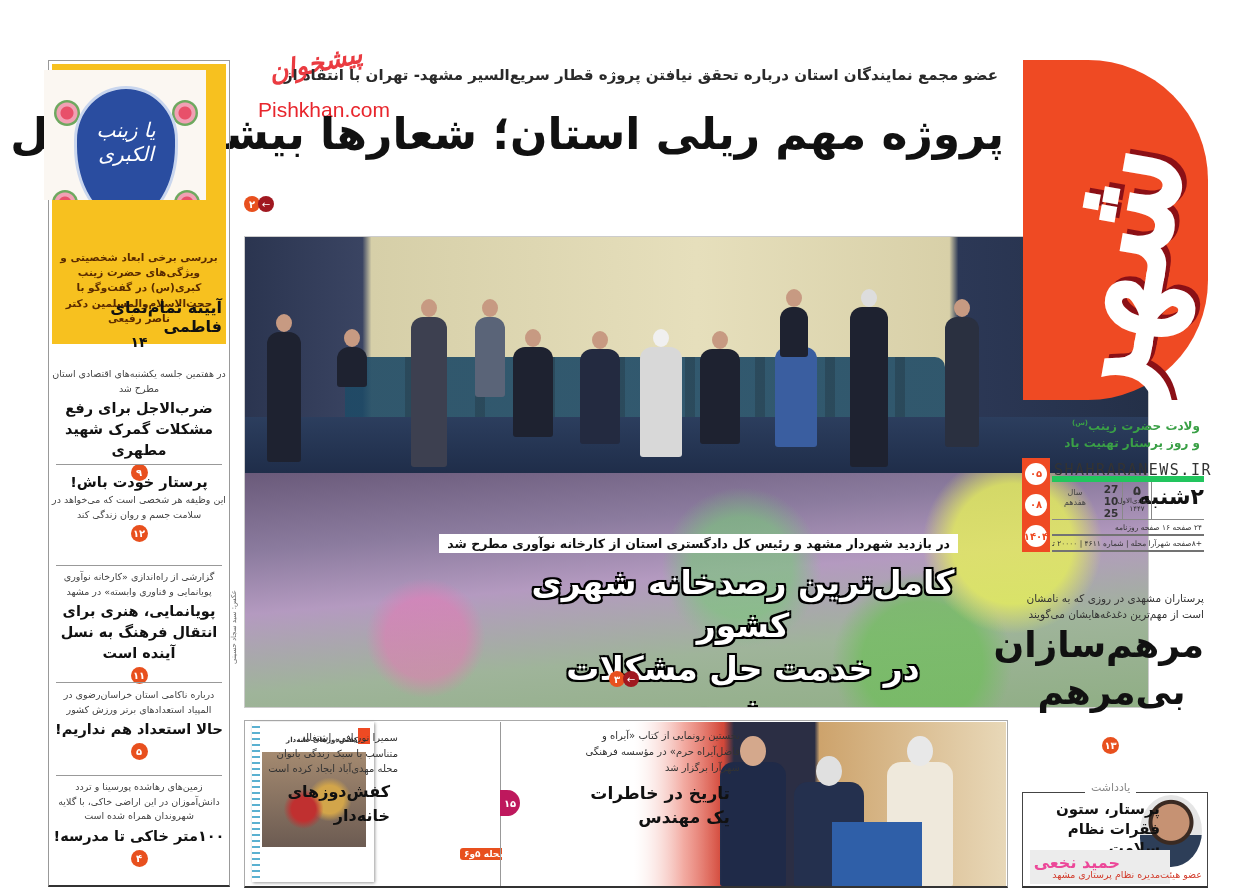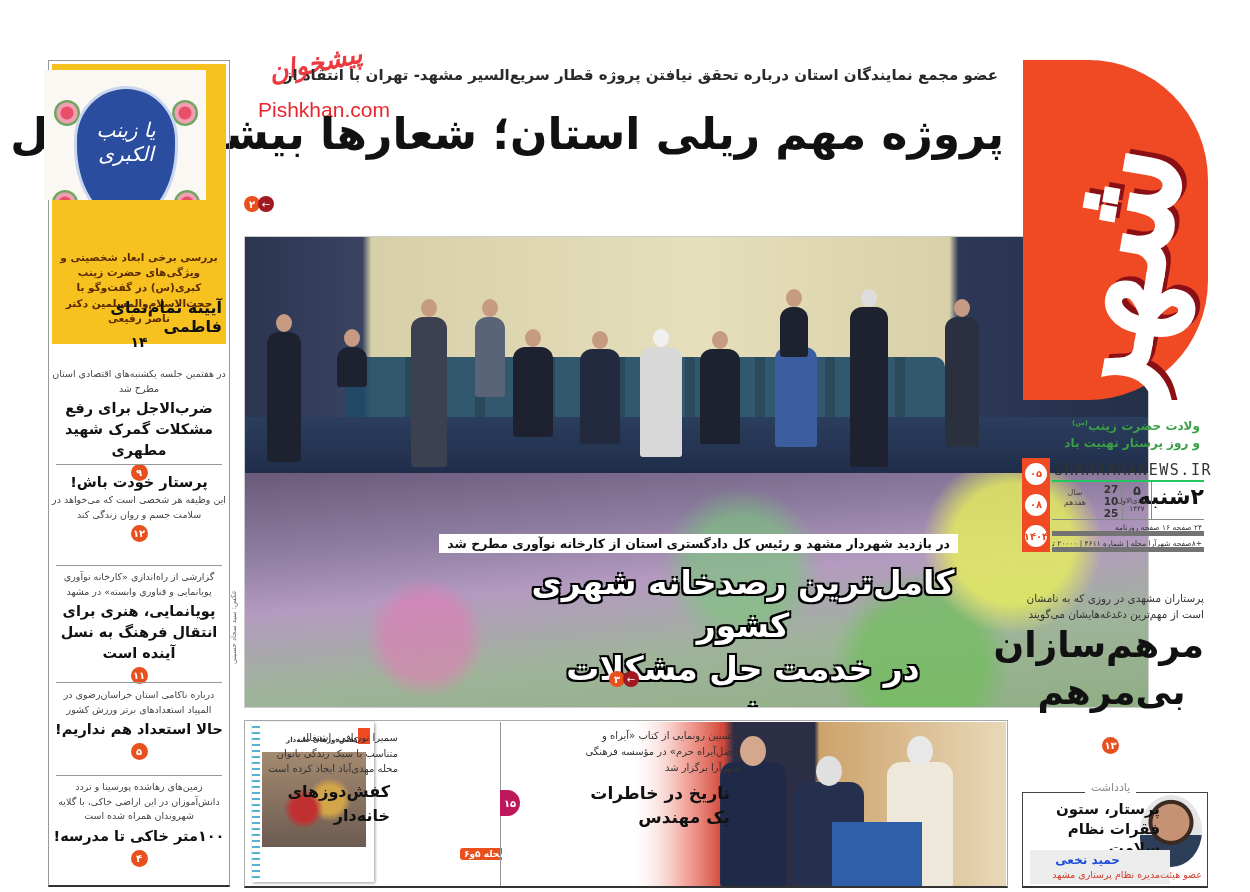--- a/index.html
+++ b/index.html
@@ -46,39 +46,39 @@
   .logo-circle2 { position: absolute; left: 0; top: 0; width: 185px; height: 340px; background: #ef4a23; border-radius: 0 120px 120px 0; }
   .logo-text { position: absolute; left: 6px; top: 20px; width: 175px; text-align: center; color: #fff; font-size: 150px; font-weight: 900; line-height: 300px;
     text-shadow: 5px 4px 0 #8b1016; transform: rotate(-80deg); font-family: "DejaVu Serif", serif; }
   .greeting { right: 50px; top: 418px; width: 185px; text-align: right; color: #3aa046; font-size: 12px; font-weight: bold; line-height: 1.45; }
   .greeting sup { font-size: 7px; }
 
   .datebox { left: 1022px; top: 458px; width: 182px; height: 94px; }
   .date-side { position: absolute; left: 0; top: 0; width: 28px; height: 94px; background: #ef4a23; display: flex; flex-direction: column; justify-content: space-around; align-items: center; }
   .date-side .b { width: 22px; height: 22px; border-radius: 50%; background: #fff; color: #ef4a23; font-size: 10px; font-weight: bold; display: flex; align-items: center; justify-content: center; }
   .date-main { position: absolute; left: 30px; top: 0; width: 152px; height: 94px; }
-  .site-url { position: absolute; left: 0; top: 0; width: 152px; height: 24px; border-bottom: 2px solid #22c55e; font-family: "DejaVu Sans Mono", monospace; font-size: 15px; letter-spacing: 1.5px; color: #333; direction: ltr; text-align: left; padding-left: 2px; line-height: 24px; }
+  .site-url { position: absolute; left: 0; top: 0; width: 152px; height: 24px; border-bottom: 6px solid #22c55e; font-family: "DejaVu Sans Mono", monospace; font-size: 15px; letter-spacing: 1.5px; color: #333; direction: ltr; text-align: left; padding-left: 2px; line-height: 24px; }
   .date-row { position: absolute; left: 0; top: 24px; width: 152px; height: 38px; border-bottom: 1px solid #888; }
   .weekday { position: absolute; right: 0; top: 2px; font-size: 22px; font-weight: 900; color: #111; }
   .hijri { position: absolute; left: 70px; top: 0; width: 30px; height: 38px; border-left: 1px solid #888; border-right: 1px solid #888; text-align: center; font-size: 7px; color: #333; line-height: 1.1; padding-top: 2px; }
   .hijri .big { font-size: 13px; font-weight: bold; }
   .greg { position: absolute; left: 48px; top: 0; width: 22px; height: 38px; text-align: center; font-size: 10.5px; font-weight: bold; color: #333; line-height: 12px; padding-top: 1px; direction: ltr; }
   .year-lbl { position: absolute; left: 0; top: 6px; width: 46px; text-align: center; font-size: 8px; color: #444; line-height: 1.2; }
-  .date-line { position: absolute; left: 0; width: 152px; height: 16px; font-size: 7.5px; color: #333; text-align: right; line-height: 16px; border-bottom: 5px solid #737373; white-space: nowrap; overflow: hidden; padding-right: 2px; }
+  .date-line { position: absolute; left: 0; width: 152px; height: 16px; font-size: 7.5px; color: #333; text-align: right; line-height: 16px; border-bottom: 2px solid #737373; white-space: nowrap; overflow: hidden; padding-right: 2px; }
 
   .nurse-sub { right: 46px; top: 582px; width: 185px; text-align: right; font-size: 10.5px; color: #333; line-height: 1.5; margin-top: 9px; }
   .nurse-title { right: 46px; top: 622px; width: 185px; text-align: center; font-size: 36px; font-weight: 900; color: #111; line-height: 1.3; }
   .ref-nurse { left: 1102px; top: 734px; }
 
   .note-box { left: 1022px; top: 792px; width: 186px; height: 96px; border: 1px solid #444; border-bottom: 2px solid #333; }
   .note-label { left: 1085px; top: 781px; background: #fff; padding: 0 6px; font-size: 11px; color: #888; }
   .note-title { right: 90px; top: 800px; width: 130px; text-align: right; font-size: 15px; font-weight: bold; color: #111; line-height: 1.3; }
   .note-photo { left: 1140px; top: 795px; width: 62px; height: 72px; border-radius: 50% 50% 40% 40%; background: radial-gradient(circle at 50% 38%, #c69273 0 18px, #3a2a22 19px 22px, transparent 23px), linear-gradient(#e5e5e5 0 55%, #2d3e58 56%); border-bottom-right-radius: 50%; }
   .note-author-bar { left: 1030px; top: 850px; width: 140px; height: 34px; background: #ececec; }
-  .note-author { right: 130px; top: 853px; font-size: 12px; font-weight: bold; color: #1d4ed8; margin-left: 48px; }
+  .note-author { right: 130px; top: 853px; font-size: 16px; font-weight: bold; color: #ec4899; margin-left: 48px; }
   .note-role { right: 48px; top: 869px; width: 165px; text-align: right; font-size: 9.5px; color: #d23a2a; white-space: nowrap; }
 
   
   .left-col { left: 48px; top: 60px; width: 182px; height: 827px; border: 1px solid #999; border-bottom: 2px solid #333; }
   .yellow-box { left: 52px; top: 64px; width: 174px; height: 280px; background: #f7c11f; }
   .zeinab-img { left: 44px; top: 70px; width: 162px; height: 130px; background: #fbf7f2; overflow: hidden; }
   .zeinab-shape { position: absolute; left: 30px; top: 16px; width: 104px; height: 134px; background: #2a4da0; border-radius: 50% 50% 45% 45% / 40% 40% 55% 55%; border: 3px solid #c9d6ee; }
   .zeinab-text { position: absolute; left: 30px; top: 48px; width: 104px; text-align: center; color: #fff; font-size: 20px; font-family: "DejaVu Serif", serif; font-style: italic; line-height: 1.2; }
   .flower { position: absolute; width: 26px; height: 26px; border-radius: 50%; background: radial-gradient(circle, #e8506a 0 6px, #f1a0b4 7px 10px, #6ea860 11px); }
   .yb-sub { left: 56px; top: 250px; width: 166px; text-align: center; font-size: 10.5px; font-weight: bold; color: #5a2b00; line-height: 1.45; }

